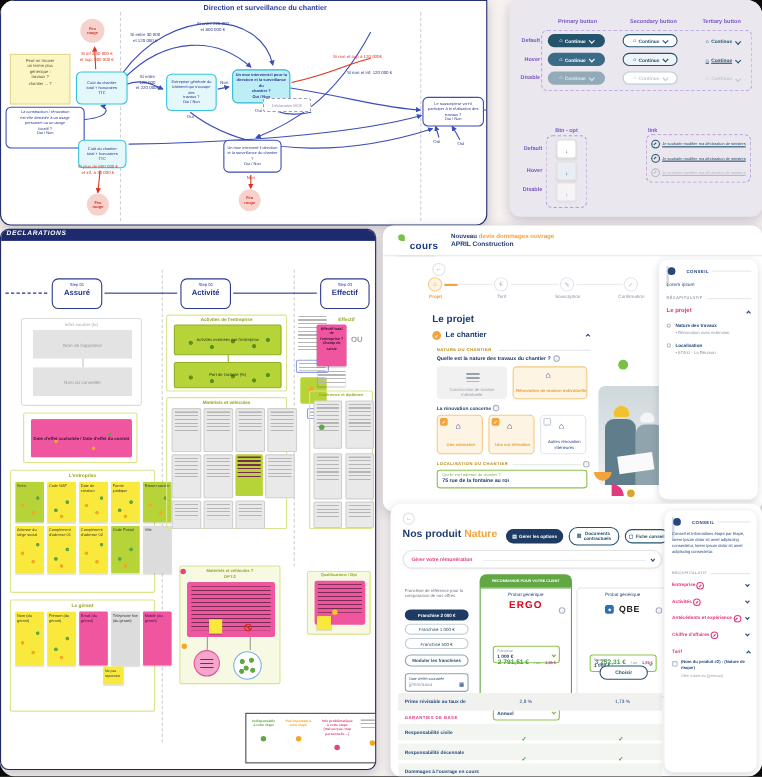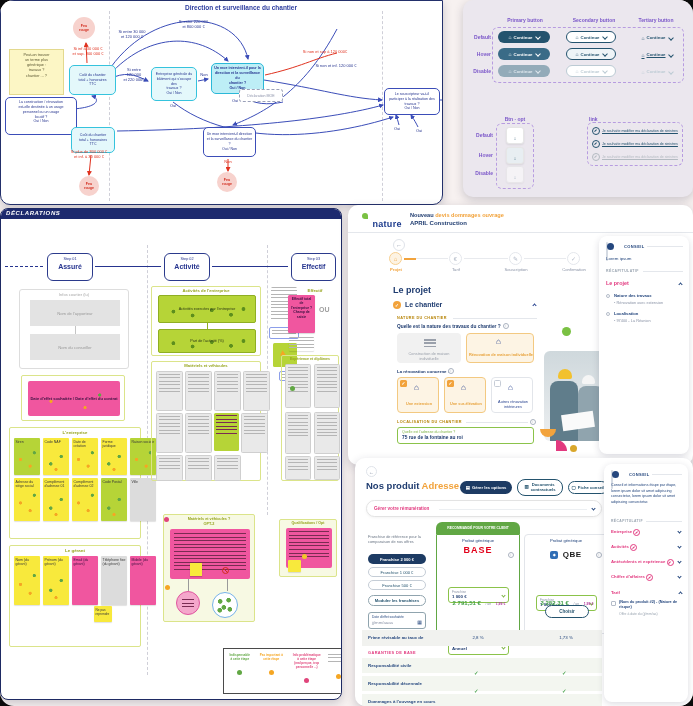--- a/index.html
+++ b/index.html
@@ -472,21 +472,21 @@
         <div class="lines" style="margin:1px 2px;height:10px;"></div>
         <span class="dot" style="width:5px;height:5px;background:#f5a623;margin-top:6px;"></span>
       </div>
     </div>
   </div>
 
   <div class="win" style="left:348px;top:205px;width:345px;height:260px;overflow:hidden;">
 
     <div class="a" style="left:14px;top:8px;">
       <span class="dot" style="width:6px;height:6px;background:#7ac143;border-radius:50% 50% 0 50%;display:inline-block;vertical-align:top;"></span>
-      <span style="font-size:9px;font-weight:bold;color:#1b3a8c;letter-spacing:.3px;">nature</span>
+      <span style="font-size:9px;font-weight:bold;color:#1b3a8c;letter-spacing:.3px;">cours</span>
       <div class="hline" style="width:34px;margin-top:1px;background:#c9cdd6;"></div>
     </div>
     <div class="a" style="left:62px;top:7px;">
       <div style="font-size:5.6px;font-weight:bold;"><span class="navy2">Nouveau </span><span class="orng">devis dommages ouvrage</span></div>
       <div class="navy2" style="font-size:6px;font-weight:bold;margin-top:1.5px;">APRIL Construction</div>
     </div>
     <div class="a hline" style="left:0;top:27px;width:345px;"></div>
 
     <div class="a f" style="left:45px;top:34px;width:12px;height:12px;border:1px solid #dfe3e9;border-radius:50%;font-size:6px;color:#8a93a6;">←</div>
 
@@ -574,21 +574,21 @@
       <div class="a" style="left:15px;top:57px;font-size:4.2px;font-weight:bold;color:#25477e;">Nature des travaux</div>
       <div class="a" style="left:15px;top:64px;font-size:3.9px;color:#8a93a6;">• Rénovation avec extension</div>
       <span class="a" style="left:7px;top:76px;width:4px;height:4px;border:1px solid #b4bcc9;border-radius:50%;"></span>
       <div class="a" style="left:15px;top:75px;font-size:4.2px;font-weight:bold;color:#25477e;">Localisation</div>
       <div class="a" style="left:15px;top:82px;font-size:3.9px;color:#8a93a6;">• 97400 - La Réunion</div>
     </div>
   </div>
 
   <div class="win" style="left:355px;top:458px;width:338px;height:248px;overflow:hidden;">
     <div class="a f" style="left:11px;top:8px;width:11px;height:11px;border:1px solid #dfe3e9;border-radius:50%;font-size:5.5px;color:#8a93a6;">←</div>
-    <div class="a" style="left:11px;top:22px;font-size:9.5px;font-weight:bold;"><span class="navy2">Nos produit </span><span class="orng">Adresse</span></div>
+    <div class="a" style="left:11px;top:22px;font-size:9.5px;font-weight:bold;"><span class="navy2">Nos produit </span><span class="orng">Nature</span></div>
     <div class="a pilld" style="left:105px;top:23px;width:52px;height:13px;">
         <span style="font-size:4.5px;">▤</span>
         <span>Gérer les options</span>
       </div>
     <div class="a pillo pre" style="left:162px;top:21px;width:46px;height:17px;line-height:1.1;"><span style="font-size:4.5px;">▥</span><span>Documents
 contractuels</span></div>
     <div class="a pillo" style="left:213px;top:23px;width:40px;height:13px;">
         <span style="font-size:4.5px;">▢</span>
         <span>Fiche conseil</span>
       </div>
@@ -606,21 +606,21 @@
     <div class="a pillo f" style="left:13px;top:137px;width:58px;height:11px;border-radius:6px;border-color:#90a4ae;font-size:4.1px;">Moduler les franchises</div>
     <div class="a" style="left:13px;top:154px;width:58px;height:17px;border:1px solid #90a4ae;border-radius:3px;background:#fff;padding:1.5px 3px;">
       <div style="font-size:3.3px;color:#25477e;">Date d'effet souhaitée</div>
       <div style="font-size:4.3px;color:#8a93a6;margin-top:1px;">jj/mm/aaaa</div>
       <span class="a" style="right:3px;top:6px;font-size:5px;color:#25477e;">▦</span>
     </div>
 
     <div class="a f" style="left:81px;top:64px;width:84px;height:12px;background:#61a744;border-radius:6px 6px 0 0;color:#fff;font-size:3.4px;font-weight:bold;">RECOMMANDÉ POUR VOTRE CLIENT</div>
     <div class="a" style="left:81px;top:76px;width:84px;height:100px;background:#fff;border:1px solid #61a744;border-radius:0 0 4px 4px;">
       <div style="text-align:center;font-size:4.2px;color:#25477e;margin-top:3px;">Probat générique</div>
-      <div style="text-align:center;font-size:9px;font-weight:bold;color:#e2001a;letter-spacing:1px;margin-top:2px;">BASE</div>
+      <div style="text-align:center;font-size:9px;font-weight:bold;color:#e2001a;letter-spacing:1px;margin-top:2px;">ERGO</div>
       <span class="a inf" style="right:5px;top:17px;"></span>
       <div class="a selg" style="left:11px;top:32px;width:61px;height:16px;">
         <div class="sl">Franchise</div>
         <div class="sv">1 000 €</div>
         <span class="a chev" style="right:3px;top:6px;color:#7cb342;"></span>
       </div>
       <div class="a" style="left:4px;top:56px;width:76px;text-align:center;white-space:nowrap;">
         <span style="font-size:6px;font-weight:bold;color:#43a047;">2 791,51 €</span>
         <span style="font-size:3.5px;color:#8a93a6;">/ an</span>
         <span style="font-size:3.5px;color:#b0369b;font-weight:bold;">1,99 €</span>

